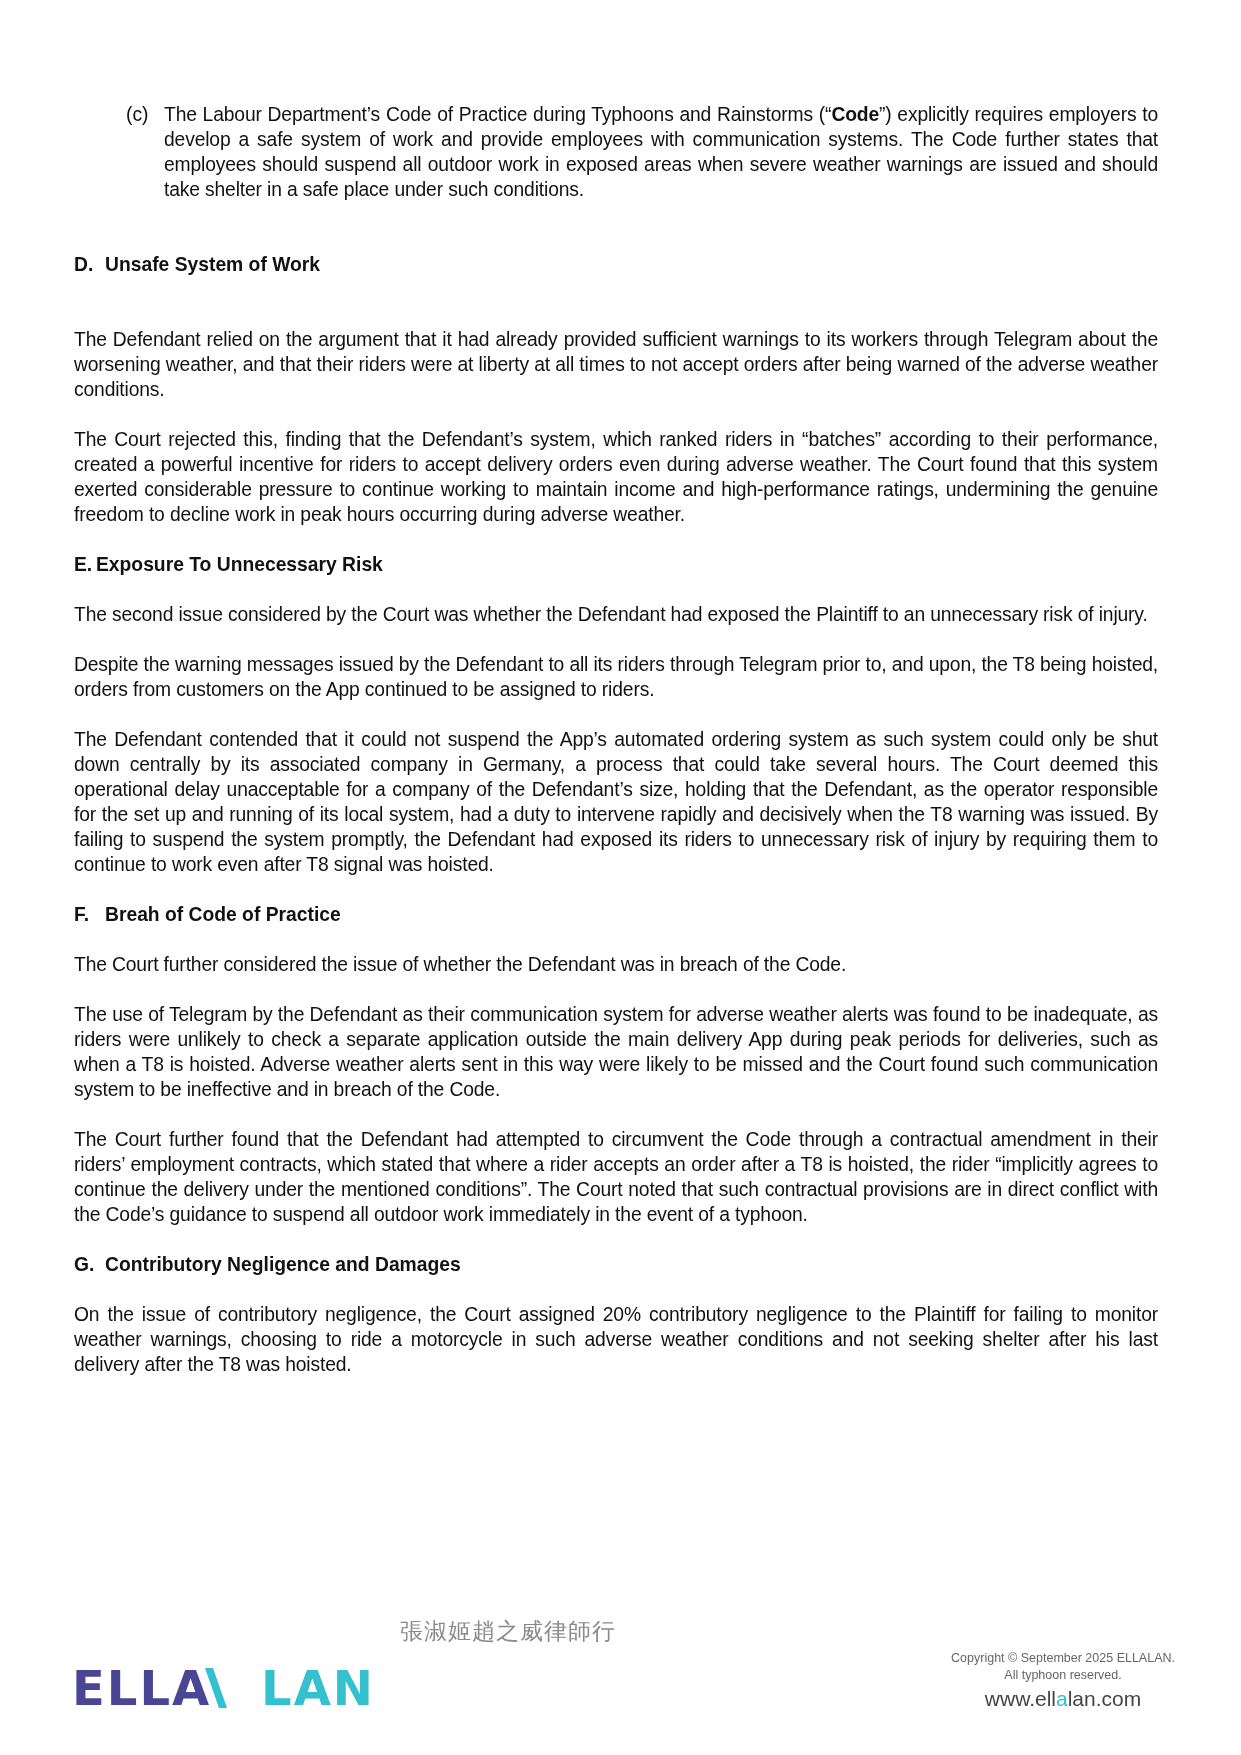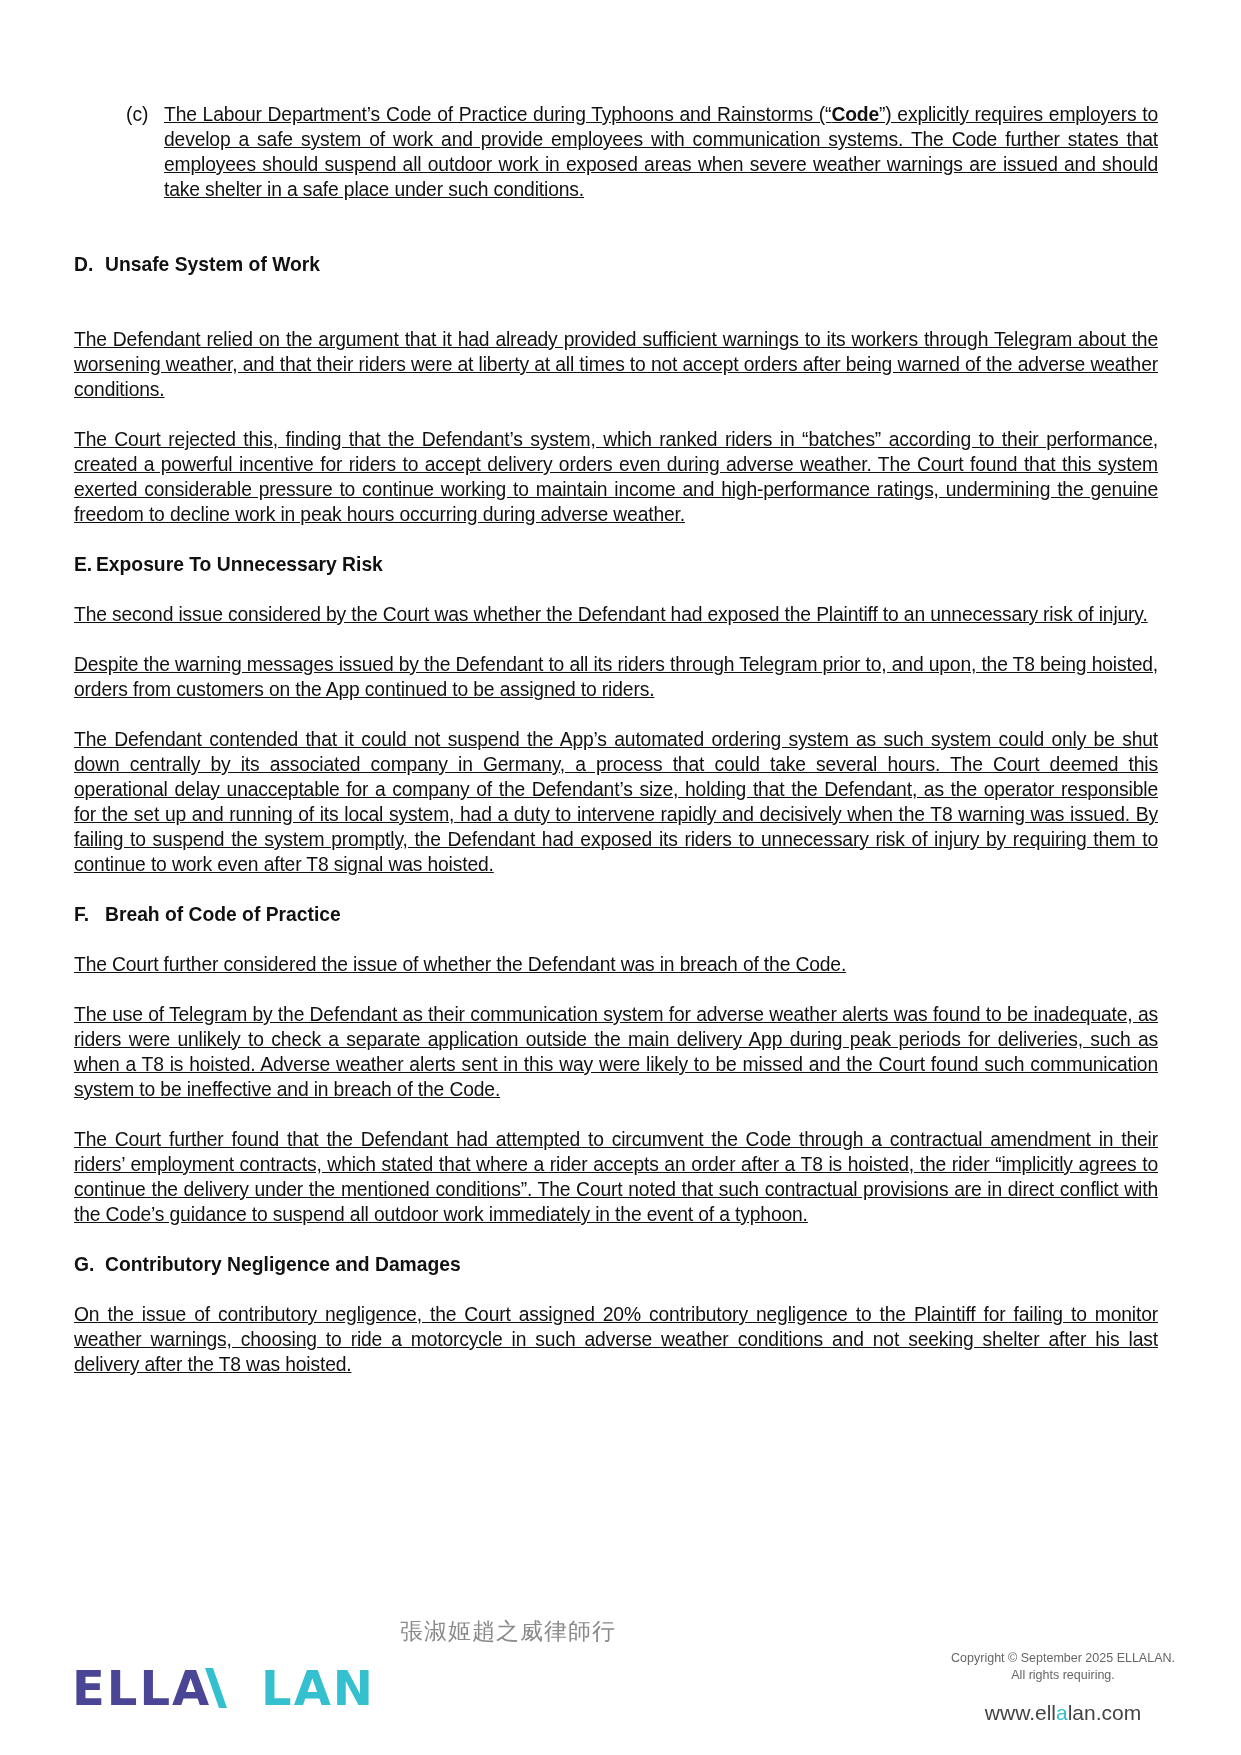--- a/index.html
+++ b/index.html
@@ -16,21 +16,20 @@
     left: 74px;
     top: 102px;
     width: 1084px;
   }
   .para {
     font-size: 19.3px;
     line-height: 25px;
     text-align: justify;
     margin: 0;
     letter-spacing: -0.15px;
-    text-decoration: underline;
   }
   .list-item {
     display: flex;
     margin-left: 52px;
   }
   .list-marker {
     width: 38px;
     flex: 0 0 38px;
     font-size: 19.3px;
     line-height: 25px;
@@ -82,21 +81,21 @@
     color: #666666;
   }
   .copyright-line {
     font-size: 12.5px;
     line-height: 17px;
   }
   .website {
     font-size: 21px;
     line-height: 28px;
     color: #444444;
-    margin-top: 15px;
+    margin-top: 1px;
   }
   .website .accent { color: #35c0d0; }
 </style>
 </head>
 <body>
 
 <div class="page-body">
 
   <div class="list-item">
     <span class="list-marker">(c)</span>
@@ -152,15 +151,15 @@
     <svg width="22" height="40" viewBox="0 0 22 40" style="margin-left:-6px;margin-right:-2px;margin-bottom:2px;">
       <polygon points="0,0 8,0 22,40 14,40" fill="#35c0d0"></polygon>
     </svg>
     <span class="logo-alan">LAN</span>
 </div>
 
 <div class="footer-chinese">張淑姬趙之威律師行</div>
 
 <div class="footer-right">
   <div class="copyright-line">Copyright © September 2025 ELLALAN.</div>
-  <div class="copyright-line">All rights requiring.</div>
+  <div class="copyright-line">All typhoon reserved.</div>
   <div class="website"><span>www.ell</span><span class="accent">a</span><span>lan.com</span></div>
 </div>
 
 </body></html>

